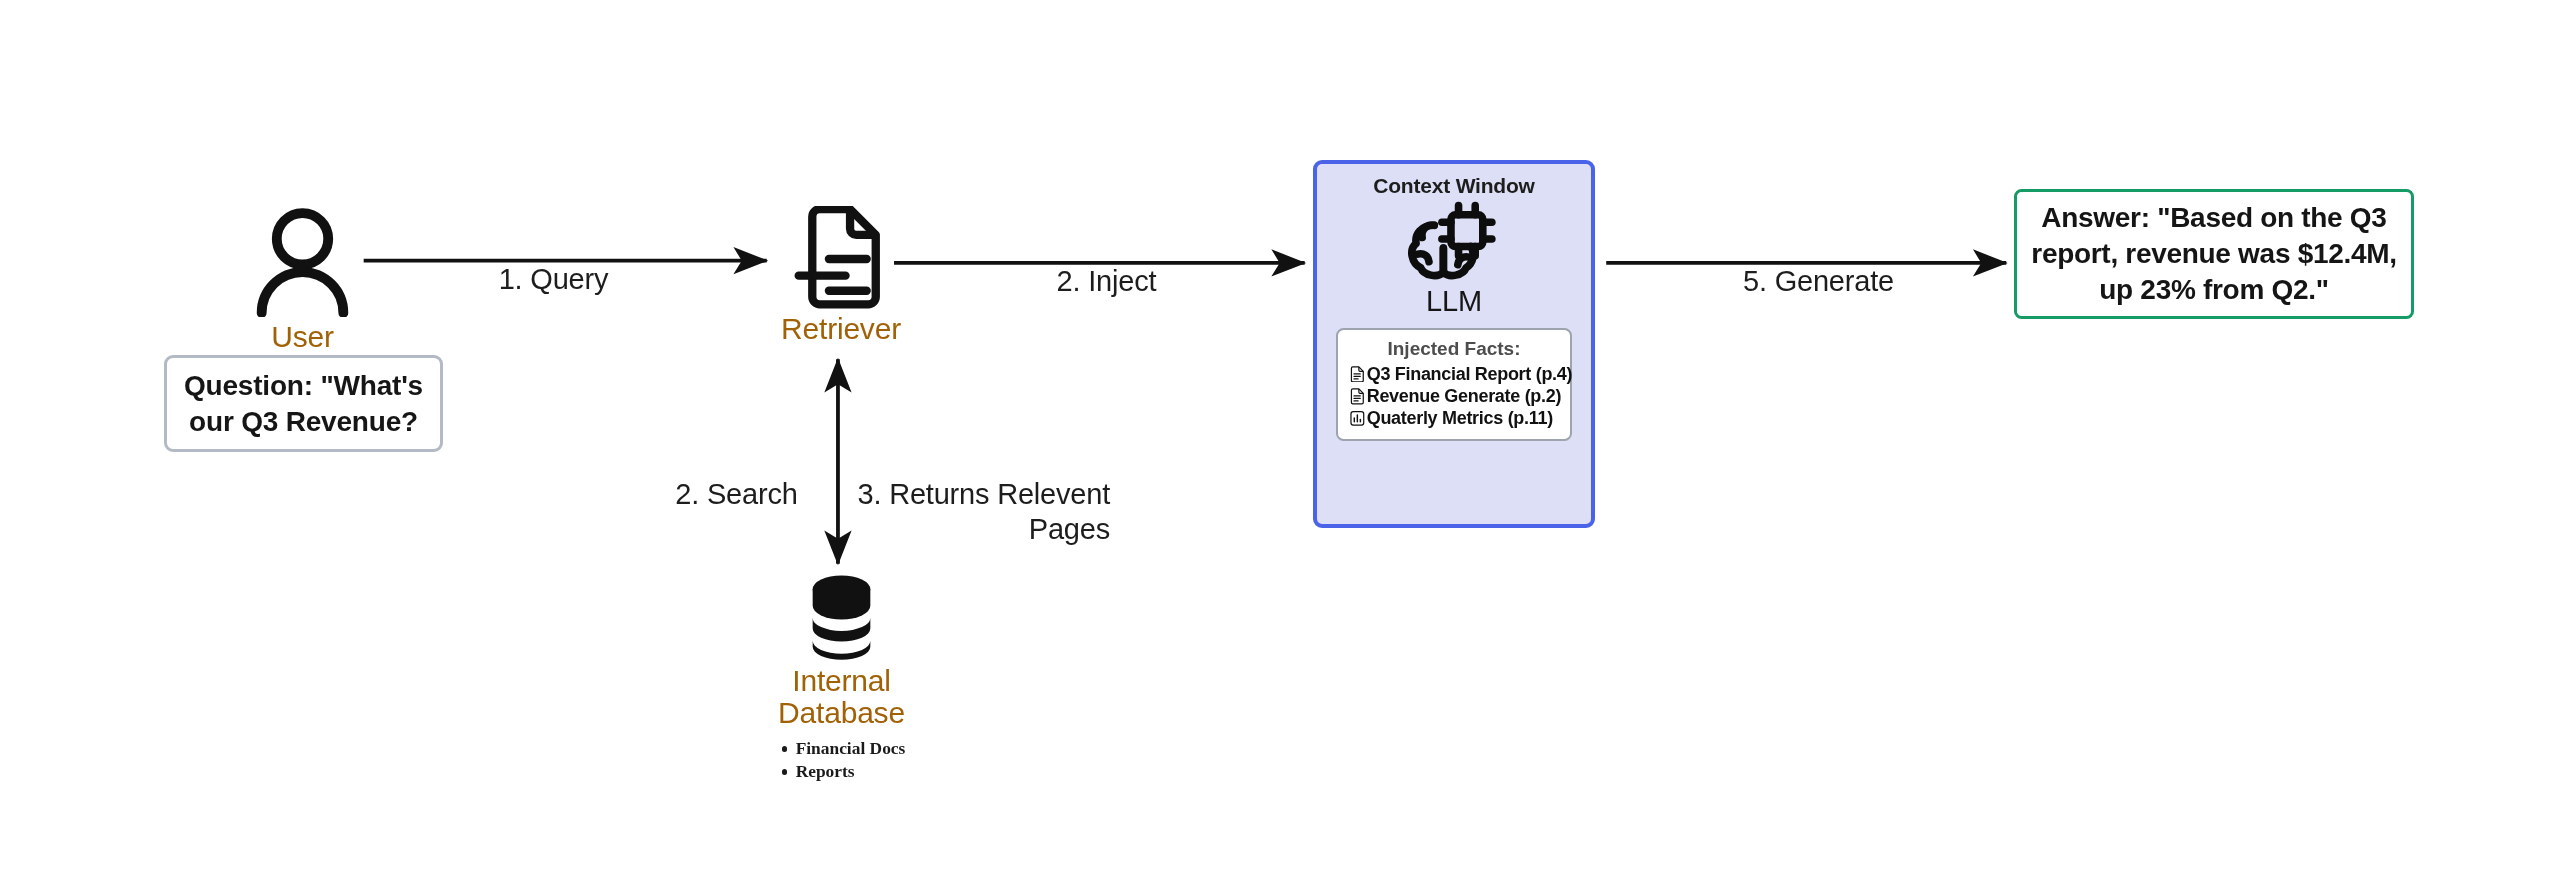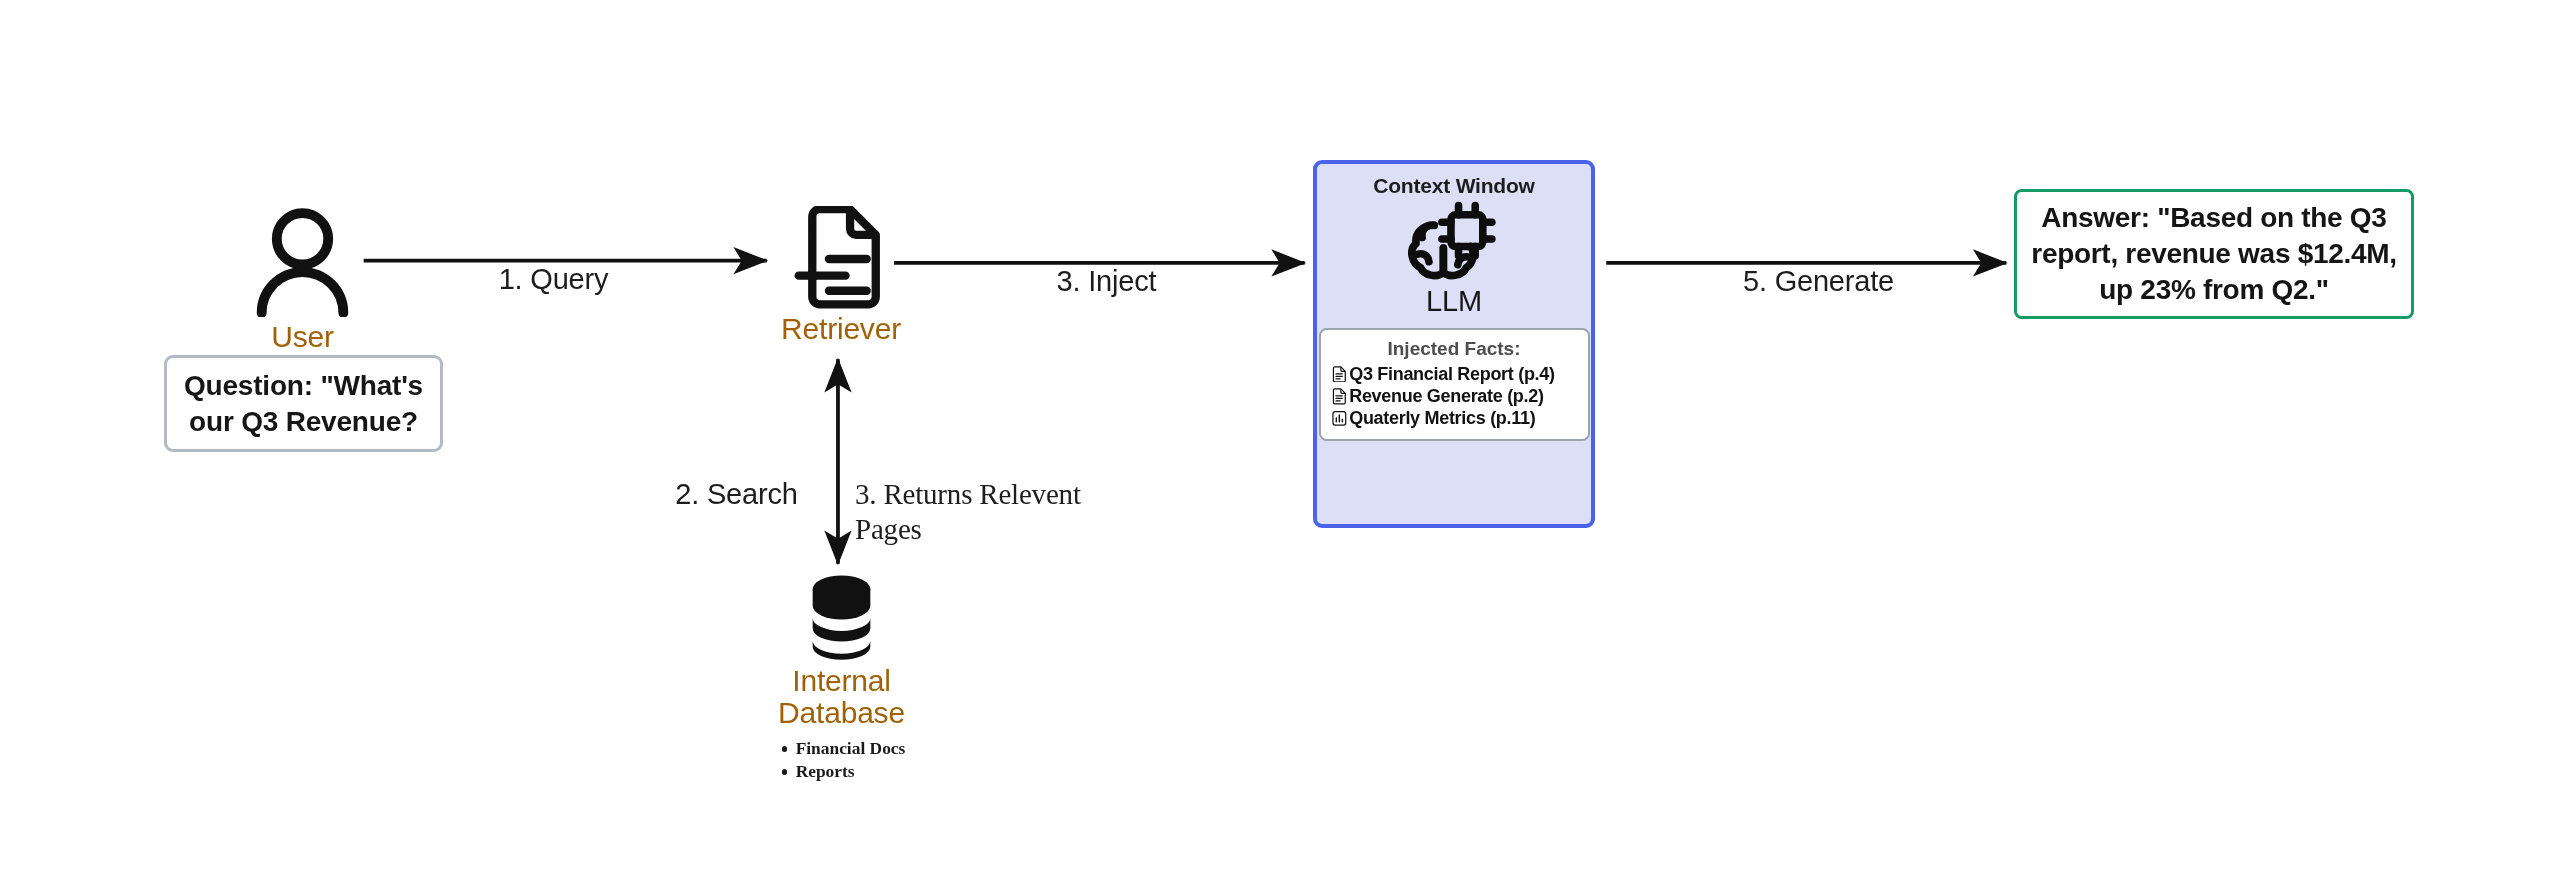--- a/index.html
+++ b/index.html
@@ -147,21 +147,21 @@
   #llm-label {
     font-size: 29px;
     font-weight: 400;
     color: #161616;
     margin-top: 1.5px;
     letter-spacing: -0.2px;
   }
 
   #injected-facts-box {
     margin-top: 10.6px;
-    width: 271px;
+    width: 236px;
     box-sizing: border-box;
     border: 2.3px solid #9ea4ae;
     border-radius: 7.6px;
     background: #ffffff;
     padding: 7.6px 6px 9px 6px;
   }
   #injected-facts-title {
     font-size: 19px;
     font-weight: 700;
     color: #4d4d4d;
@@ -222,21 +222,21 @@
     text-align: center;
     line-height: 1.2;
     letter-spacing: -0.2px;
     white-space: pre-line;
     margin-top: 44px;
   }
   #label-query   { left: 364px;  top: 218px;  width: 379px; }
   #label-inject  { left: 917px; top: 220px;  width: 379px; }
   #label-generate{ left: 1629px; top: 220px;  width: 379px; }
   #label-search  { left: 653px;  top: 433px;  width: 167px; text-align: center; }
-  #label-returns { left: 855px; top: 433px;  width: 255px; text-align: left; font-family: Liberation Serif, serif; }
+  #label-returns { left: 855px; top: 433px;  width: 255px; text-align: right; }
 </style>
 </head>
 <body>
 
 <div id="canvas">
 
   <svg class="abs" style="left:0;top:0;width:2576px;height:879px;" viewBox="0 0 3400 1160">
     <defs>
       <marker id="arrowend" markerWidth="11" markerHeight="11" refX="9.2" refY="4" orient="auto" markerUnits="strokeWidth">
         <path d="M0.4,0.4 L9.6,4 L0.4,7.6 L2.6,4 Z" fill="#111111"></path>
@@ -373,20 +373,20 @@
         <span>Quaterly Metrics (p.11)</span>
       </div>
     </div>
   </div>
 
   <div class="abs" id="answer-box">
     <div class="atext">Answer: "Based on the Q3 report, revenue was $12.4M, up 23% from Q2."</div>
   </div>
 
   <div class="abs arrow-label" id="label-query">1. Query</div>
-  <div class="abs arrow-label" id="label-inject">3. Inject</div>
+  <div class="abs arrow-label" id="label-inject">2. Inject</div>
   <div class="abs arrow-label" id="label-generate">5. Generate</div>
   <div class="abs arrow-label" id="label-search">2. Search</div>
   <div class="abs arrow-label" id="label-returns">3. Returns Relevent
 Pages</div>
 
 </div>
 
 
 </body></html>

